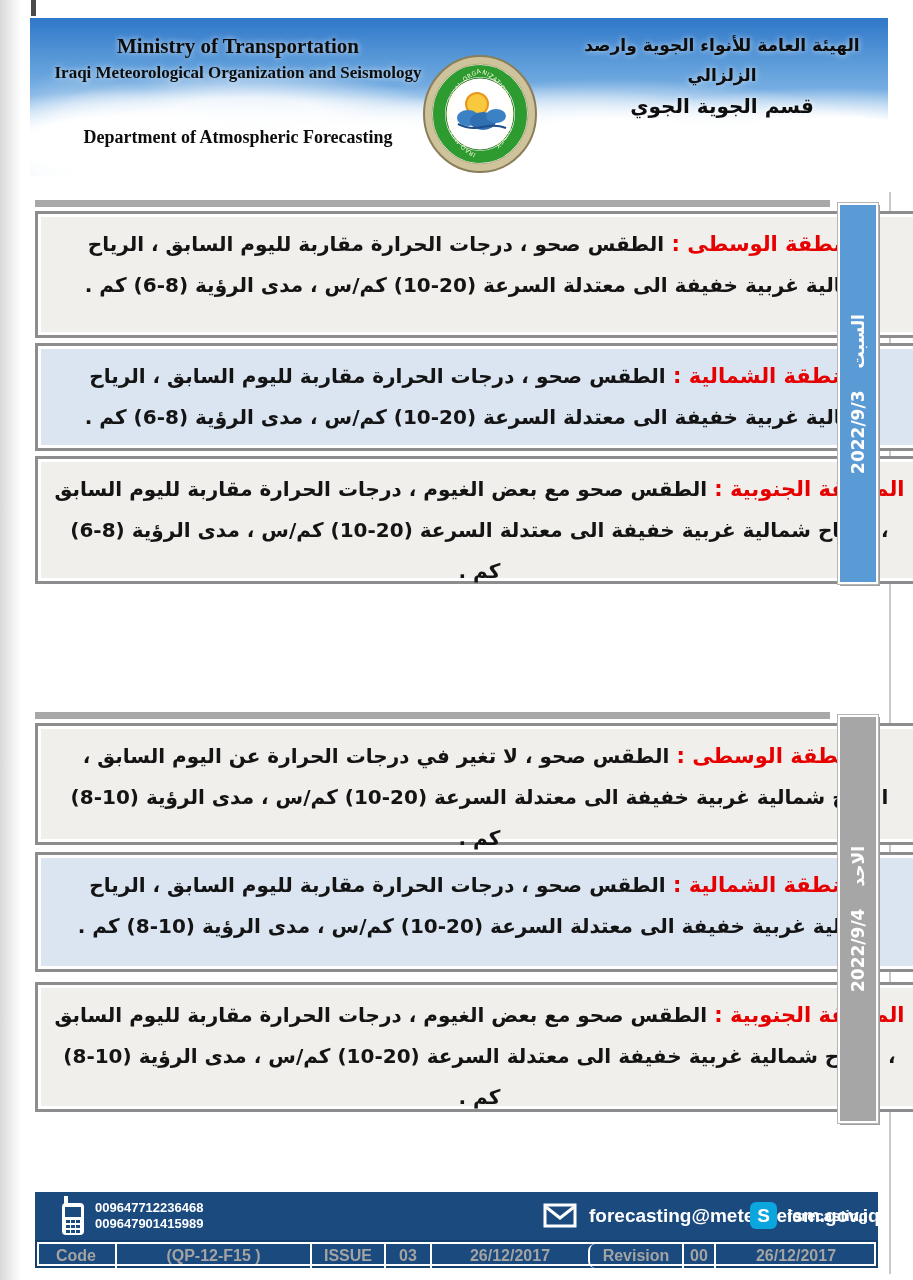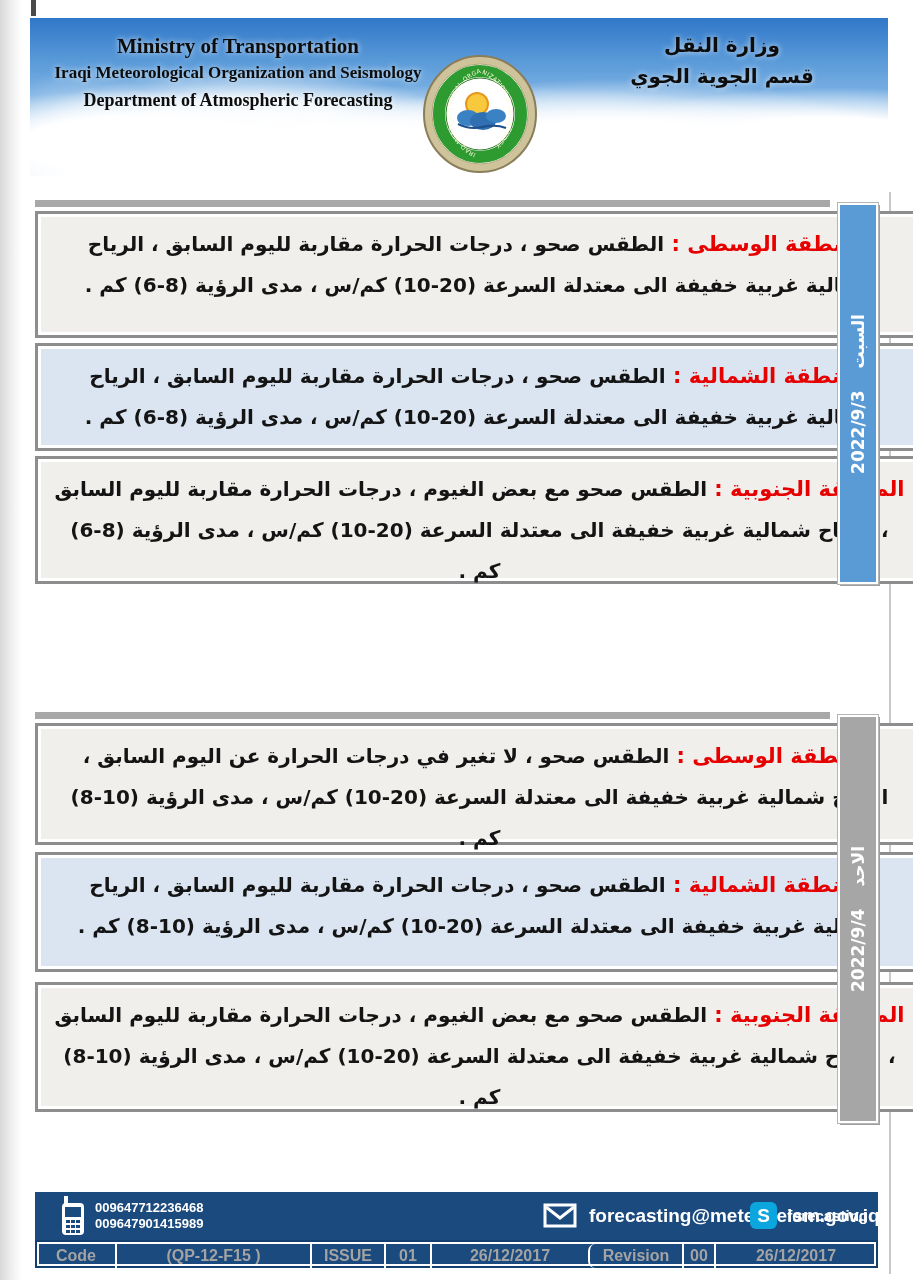--- a/index.html
+++ b/index.html
@@ -24,21 +24,21 @@
       radial-gradient(ellipse 250px 60px at 93% 82%, #ffffff 50%, rgba(255,255,255,0)),
       radial-gradient(ellipse 200px 45px at 25% 62%, rgba(255,255,255,.85) 40%, rgba(255,255,255,0)),
       radial-gradient(ellipse 520px 110px at 50% 112%, #ffffff 55%, rgba(255,255,255,0)),
       linear-gradient(180deg,#2f77c8 0%,#5b9bd9 28%,#8abbe8 58%,#cfe4f6 100%);
   }
   .hdr-en{position:absolute;left:8px;top:14px;width:400px;text-align:center;
     font-family:"Liberation Serif",serif;font-weight:bold;color:#0d0d0d;
     text-shadow:0 0 6px rgba(255,255,255,.8);}
   .hdr-en .l1{font-size:21px;line-height:28px;}
   .hdr-en .l2{font-size:17px;line-height:26px;}
-  .hdr-en .l3{font-size:18px;line-height:28px;}
+  .hdr-en .l3{font-size:18px;line-height:28px;margin-top:37px;}
   .hdr-ar{position:absolute;right:6px;top:12px;width:320px;text-align:center;direction:rtl;
     font-weight:bold;color:#0d0d0d;text-shadow:0 0 6px rgba(255,255,255,.75);}
   .hdr-ar .l1{font-size:20px;line-height:30px;}
   .hdr-ar .l2{font-size:17px;line-height:30px;}
   .hdr-ar .l3{font-size:20px;line-height:32px;}
   .logo{position:absolute;left:392px;top:36px;width:116px;height:120px;}
 
   
   .graybar{position:absolute;left:35px;width:795px;height:7px;background:#a8a8a8;}
   .fbox{
@@ -122,21 +122,21 @@
       <textPath href="#ringPath" startOffset="2%">IRAQ METEOROLOGICAL ORGANIZATION &amp; SEISMOLOGY</textPath>
     </text>
     <circle cx="55" cy="50" r="11" fill="#f9c93d" stroke="#e8961e" stroke-width="2"></circle>
     <ellipse cx="46" cy="64" rx="11" ry="8" fill="#3b82c4"></ellipse>
     <ellipse cx="61" cy="67" rx="13" ry="9" fill="#2f6fb2"></ellipse>
     <ellipse cx="74" cy="62" rx="10" ry="7" fill="#3b82c4"></ellipse>
     <path d="M36 70 q12 6 24 3 q14 -3 24 1" stroke="#1e4f8a" stroke-width="2" fill="none"></path>
   </svg>
 
   <div class="hdr-ar">
-    <div class="l1">وزارة النقل</div>
+    <div class="l2">الهيئة العامة للأنواء الجوية وارصد الزلزالي</div>
     <div class="l3">قسم الجوية الجوي</div>
   </div>
 </div>
 
 <div class="graybar" style="top:200px;"></div>
 
 <div class="fbox" style="top:211px;height:127px;">
   <span class="region">المنطقة الوسطى : </span><span>الطقس صحو ، درجات الحرارة مقاربة لليوم السابق ، الرياح شمالية غربية خفيفة الى معتدلة السرعة (20-10) كم/س ، مدى الرؤية (8-6) كم .</span>
 </div>
 <div class="fbox alt" style="top:343px;height:108px;">
@@ -205,18 +205,18 @@
   <div class="skype-group">
     <div class="skype-icon">S</div>
     <span class="skype-text">forecasting</span>
   </div>
 </div>
 
 <div class="code-strip">
   <div class="code-cell">Code</div>
   <div class="code-cell">(QP-12-F15 )</div>
   <div class="code-cell">ISSUE</div>
-  <div class="code-cell">01</div>
+  <div class="code-cell">03</div>
   <div class="code-cell">26/12/2017</div>
   <div class="code-cell">Revision</div>
   <div class="code-cell">00</div>
   <div class="code-cell">26/12/2017</div>
 </div>
 
 </body></html>

